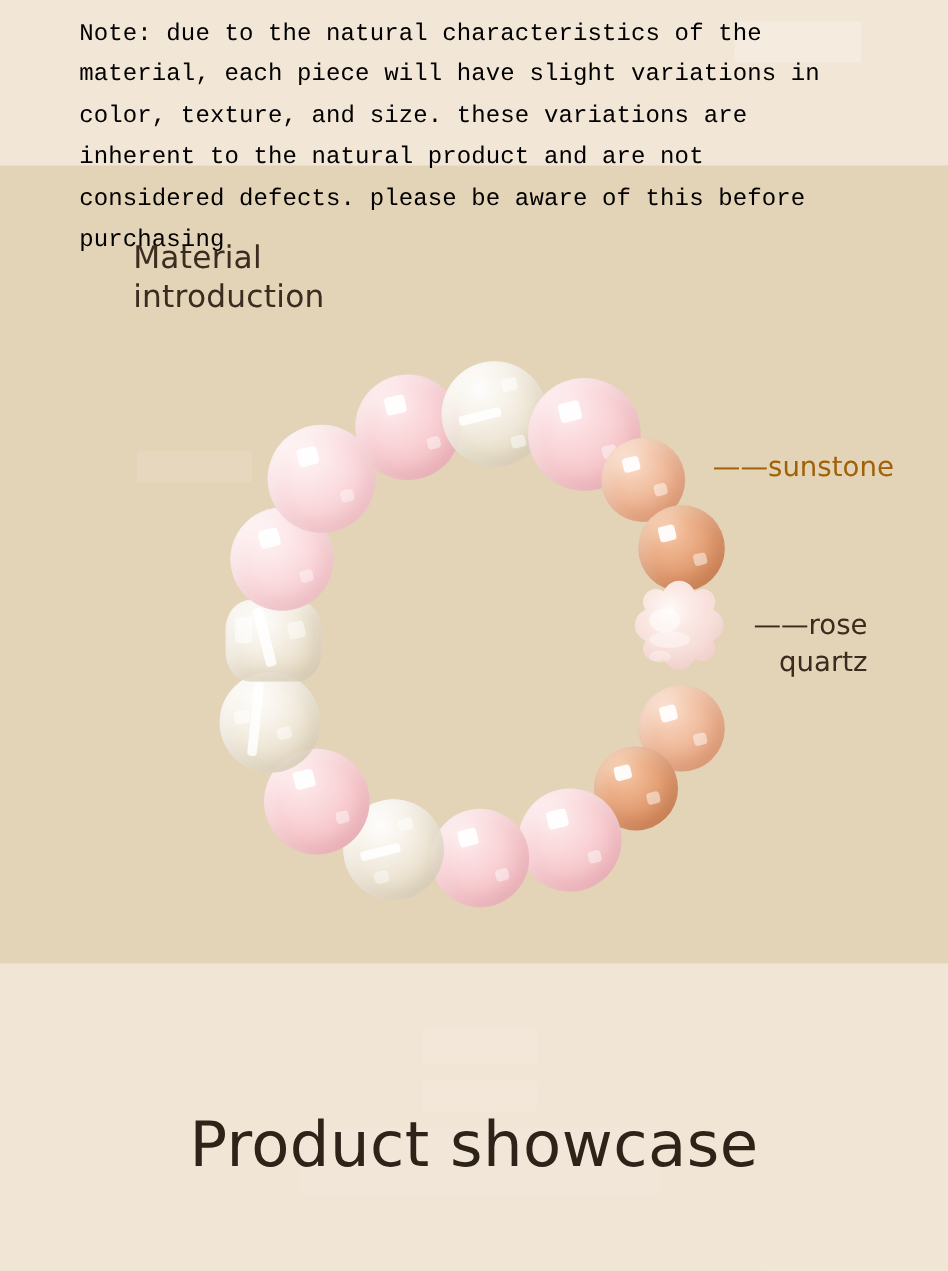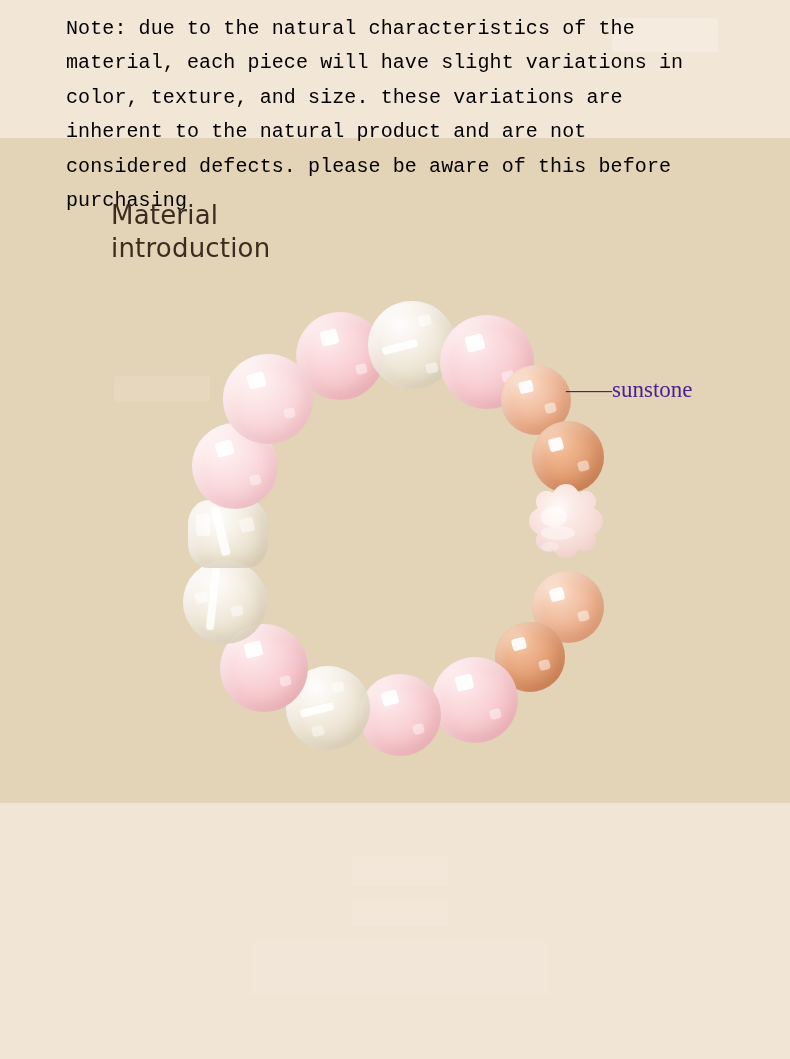--- a/index.html
+++ b/index.html
@@ -30,21 +30,21 @@
     font-family:Liberation Mono, monospace;
   }
 
   
   .hd{position:absolute;color:#3b2d20;white-space:pre-line;}
   #material-intro{
     left:111px;top:199px;font-size:26px;line-height:1.25;color:#3a2c1f;
     letter-spacing:.2px;
   }
   #label-starlight{left:27px;top:334px;font-size:23px;color:#3a2c1f;}
-  #label-sunstone{left:566px;top:377px;font-size:23px;color:#4c1d95;font-family:Liberation Serif, serif;}
+  #label-sunstone{left:594px;top:377px;font-size:23px;color:#a16207;}
   #label-rose{
     right:67px;top:506px;font-size:23px;line-height:1.33;color:#3a2c1f;
     text-align:right;position:absolute;white-space:pre-line;
   }
   #label-white{
     left:37px;top:514px;font-size:23px;line-height:1.33;color:#3a2c1f;
     white-space:pre-line;position:absolute;
   }
 
   
@@ -218,16 +218,19 @@
     <div class="bead b-pink-pale" style="left:223px;top:354px;width:90px;height:90px;">
       <span class="glint" style="left:25px;top:19px;width:17px;height:15px;"></span>
       <span class="glint sm" style="left:61px;top:54px;width:11px;height:10px;opacity:.5;"></span>
     </div>
 
   </div>
 
 
   <div class="hd" id="label-sunstone">——sunstone</div>
 
-
-
+  <div id="label-rose">——rose
+quartz</div>
+
+
+  <div id="product-showcase">Product showcase</div>
 
 </div>
 
 </body></html>

